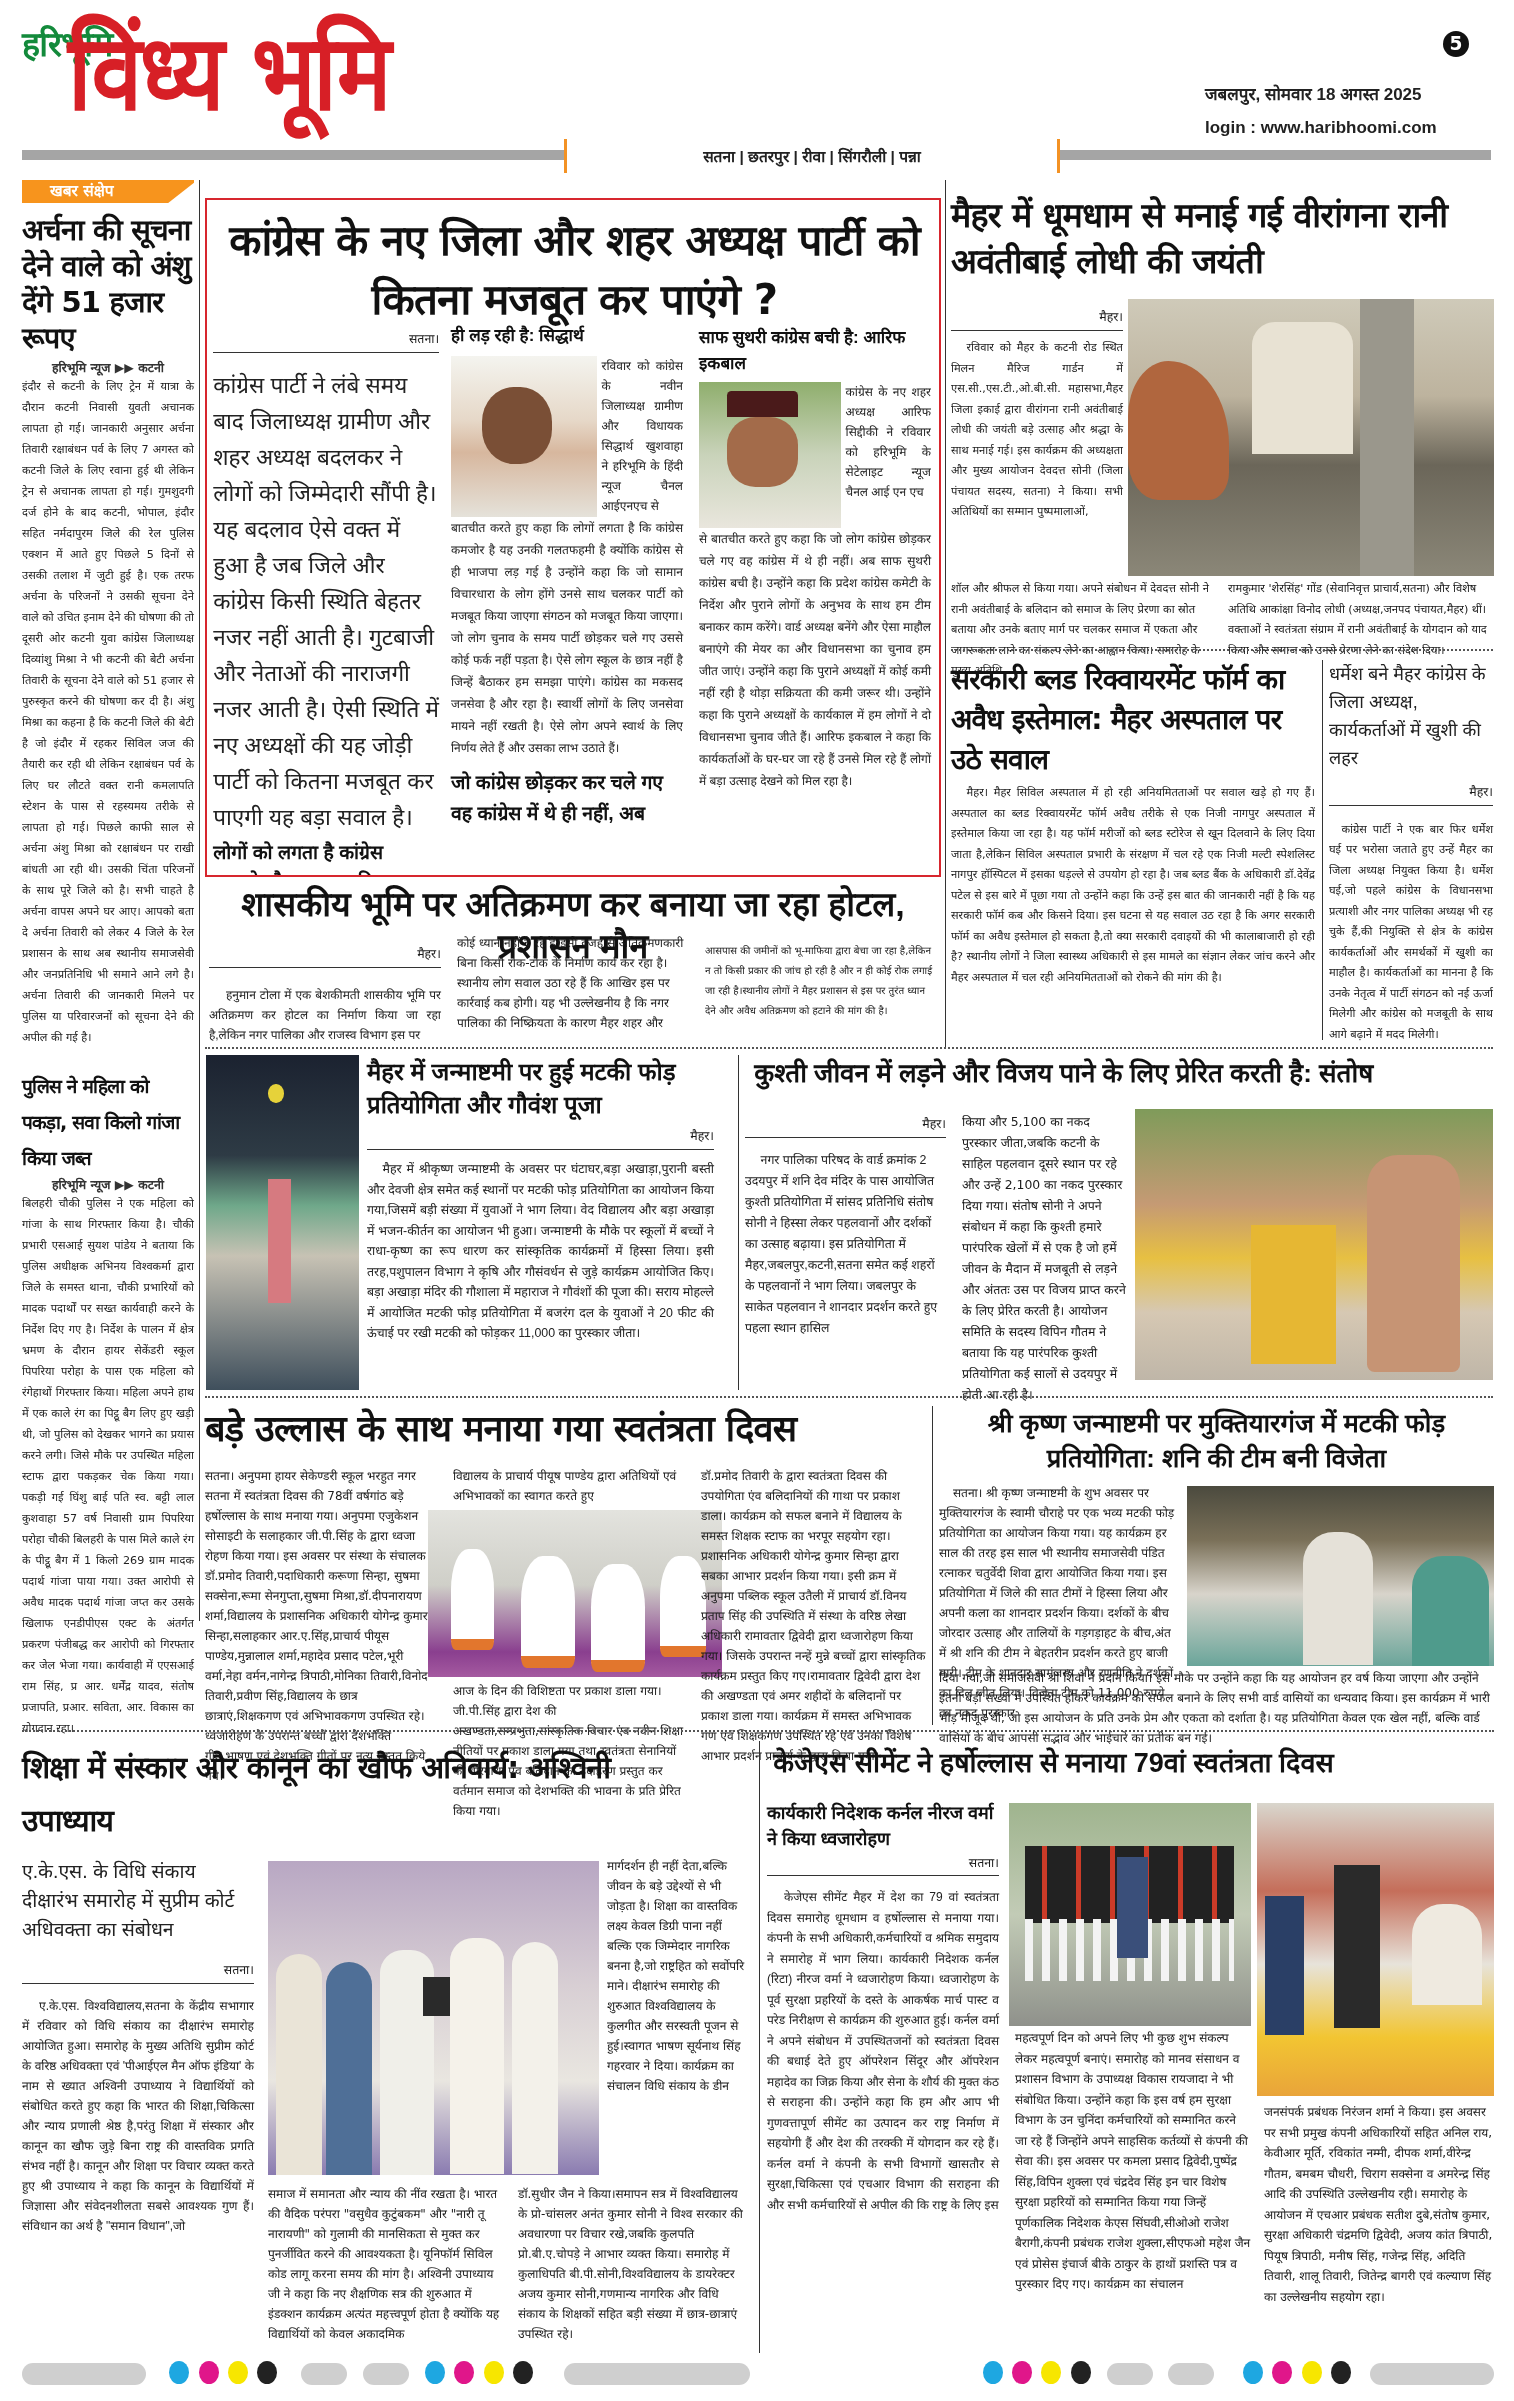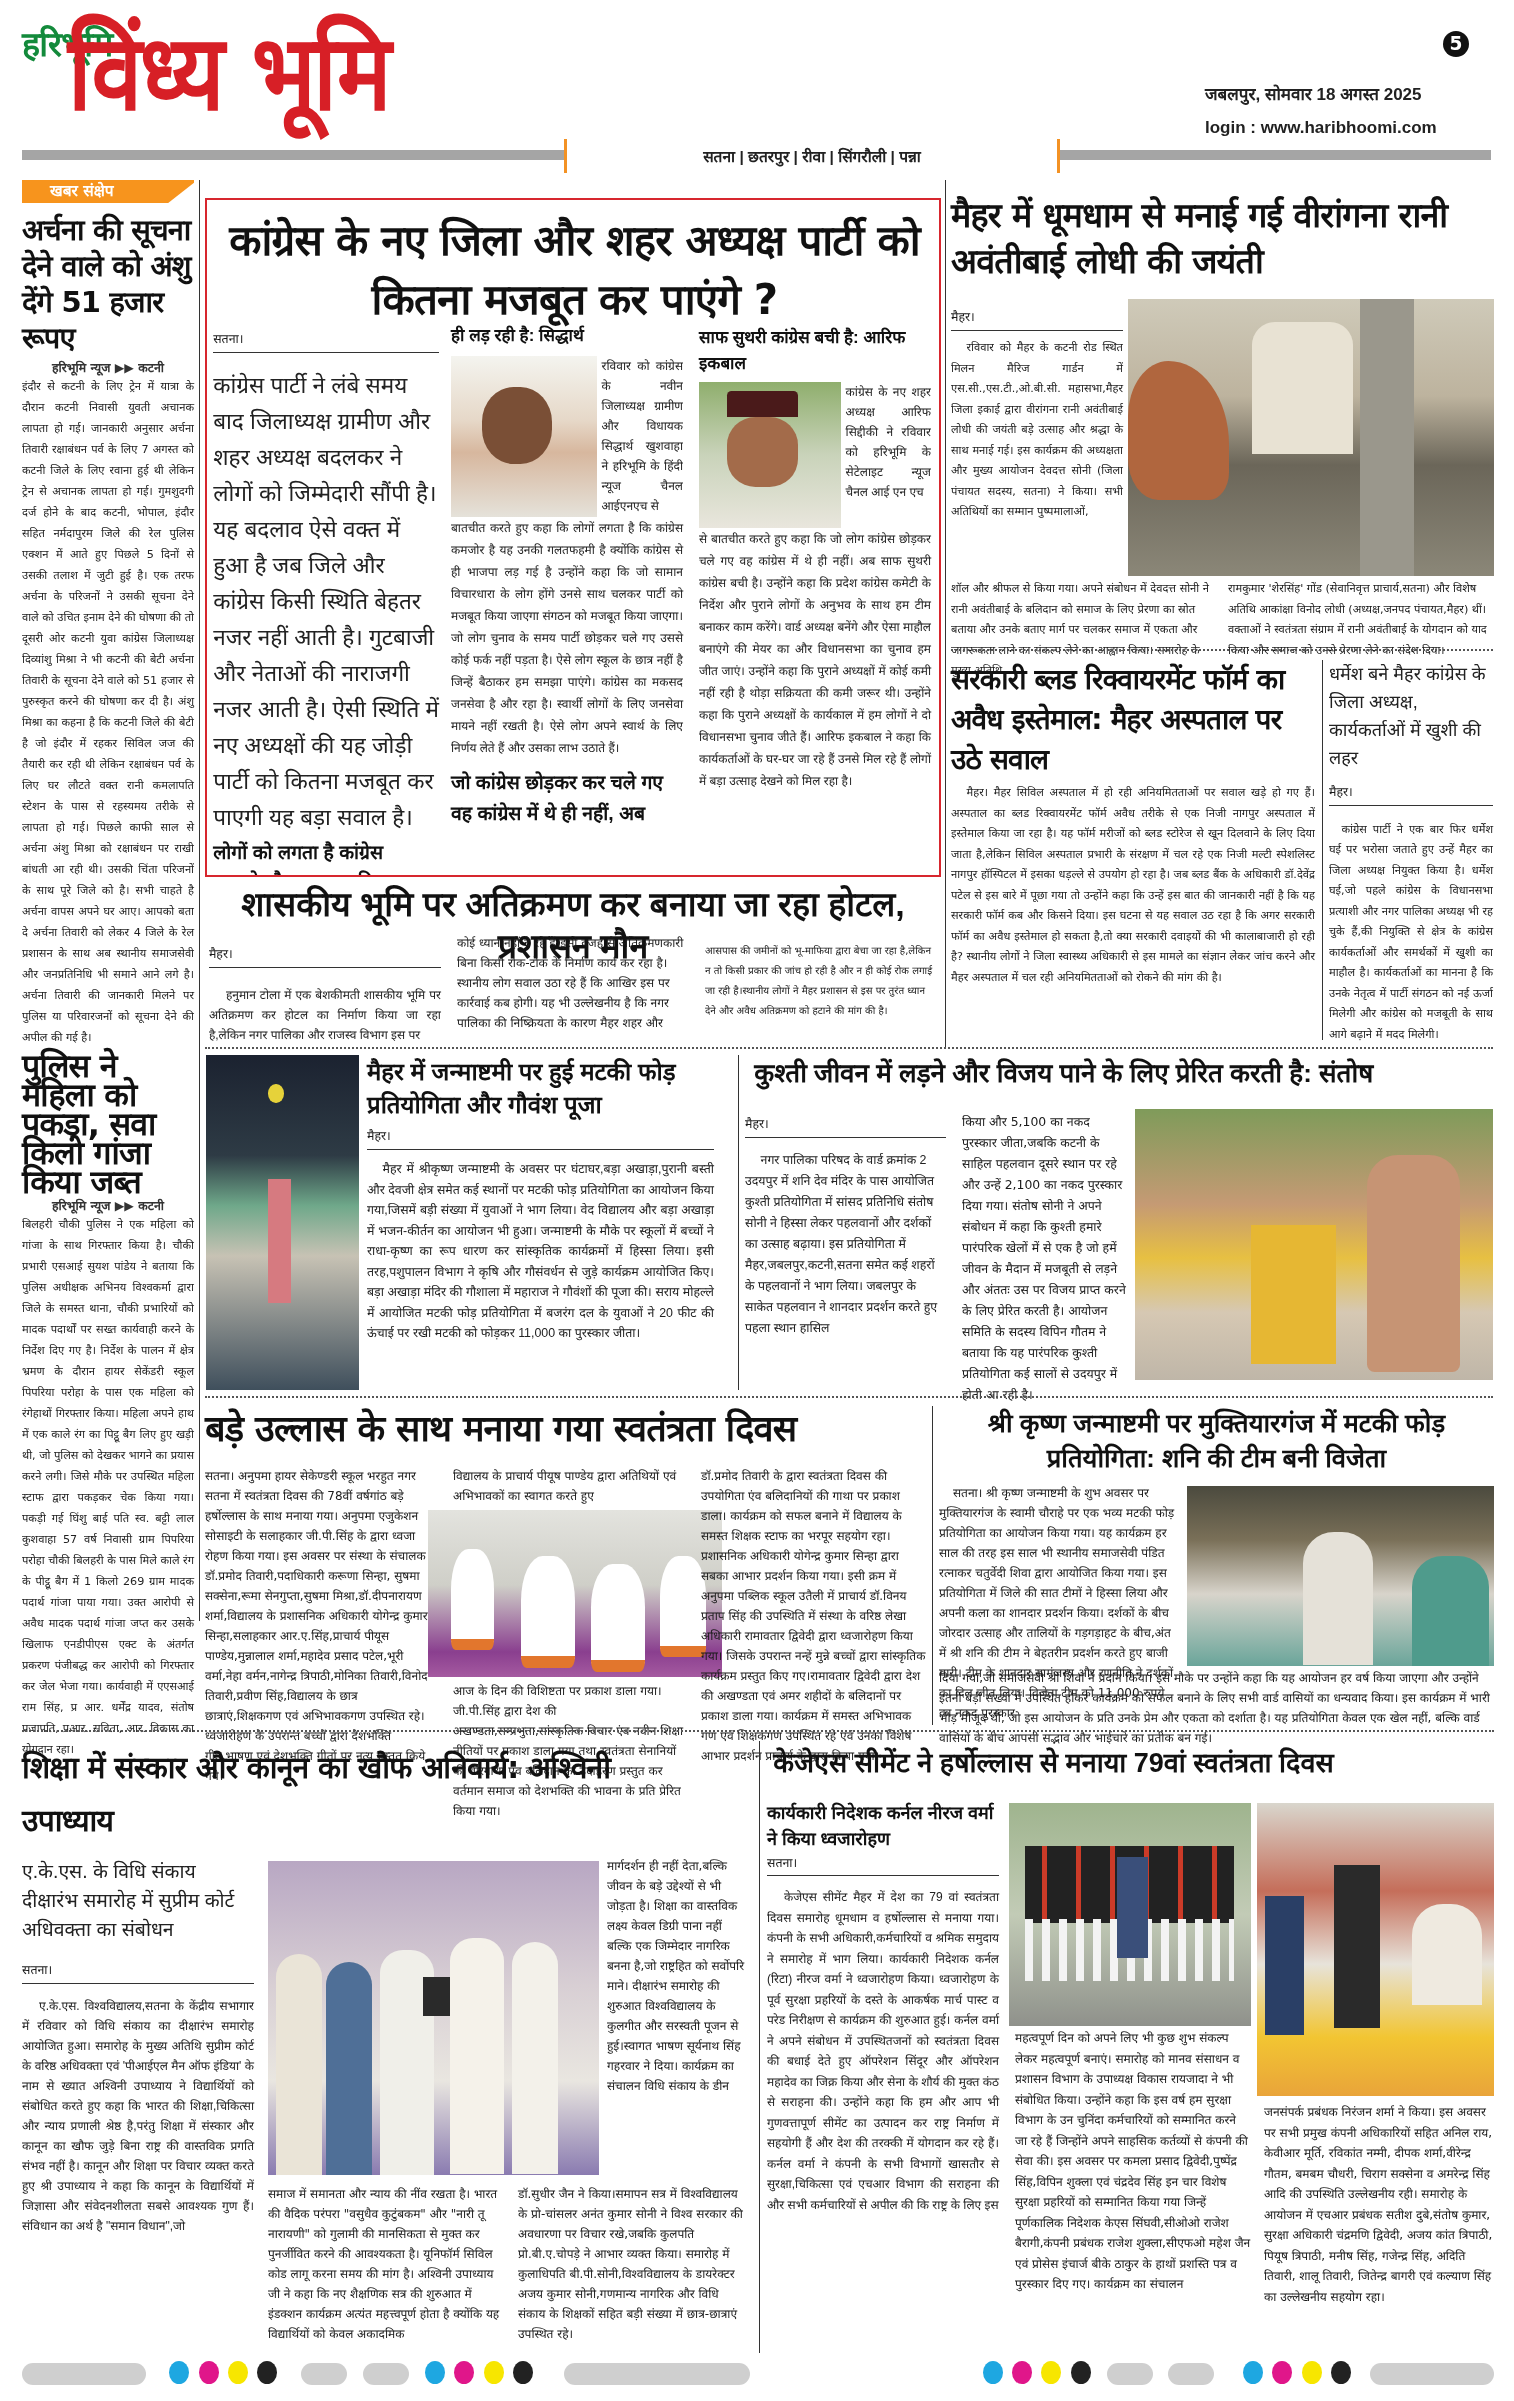--- a/index.html
+++ b/index.html
@@ -3,21 +3,21 @@
 <meta charset="utf-8">
 <style>
   *{box-sizing:border-box;margin:0;padding:0}
   html,body{width:1514px;height:2401px;background:#fff;overflow:hidden}
   body{position:relative;font-family:"DejaVu Sans",sans-serif;color:#1a1a1a}
   .abs{position:absolute}
   .hl{font-family:"DejaVu Sans",sans-serif;font-weight:bold;color:#111;line-height:1.18;letter-spacing:-0.8px}
   .hl-cond{font-family:"Liberation Sans",sans-serif;font-weight:bold;color:#111;line-height:1.18;transform-origin:left top}
   .body{font-family:"DejaVu Sans",sans-serif;font-size:12px;line-height:21px;color:#222;text-align:justify}
   .body-c{font-family:"Liberation Sans",sans-serif;font-size:13px;line-height:21px;color:#222;text-align:justify}
-  .dateline{font-family:"Liberation Sans",sans-serif;font-size:12.4px;text-align:left;border-bottom:1.5px solid #333;padding-bottom:4.6px}
+  .dateline{font-family:"Liberation Sans",sans-serif;font-size:12.4px;text-align:right;border-bottom:1.5px solid #333;padding-bottom:4.6px}
   .byline{font-family:"DejaVu Sans",sans-serif;font-size:13px;text-align:center;font-weight:bold;color:#333}
   .photo{background:#8a8f86;overflow:hidden}
   .dots{border-top:2.3px dotted #555}
   .vrule{border-left:1.5px solid #333}
   .cap{font-family:"Liberation Sans",sans-serif;font-weight:bold;font-size:14.7px;line-height:22px;color:#111}
 </style>
 </head>
 <body>
 
 <div class="abs" style="left:0;top:0;width:1514px;height:174px">
@@ -40,21 +40,21 @@
   </div>
 </div>
 
 <div class="abs" style="left:22px;top:180px;width:172px;height:1441px">
   <div style="position:relative;height:23px;background:#f7941d;color:#fff;font-weight:bold;font-size:15.5px;line-height:23px;padding-left:28px;clip-path:polygon(0 0,100% 0,100% 12%,85% 100%,0 100%)">
     <span>खबर संक्षेप</span>
   </div>
   <div class="hl" style="font-size:29px;line-height:36px;margin-top:9.3px">अर्चना की सूचना देने वाले को अंशु देंगे 51 हजार रूपए</div>
   <div class="byline" style="font-size:12.4px;margin-top:3.1px">हरिभूमि न्यूज ▶▶ कटनी</div>
   <div class="body" style="font-size:11.2px;line-height:21px">इंदौर से कटनी के लिए ट्रेन में यात्रा के दौरान कटनी निवासी युवती अचानक लापता हो गई। जानकारी अनुसार अर्चना तिवारी रक्षाबंधन पर्व के लिए 7 अगस्त को कटनी जिले के लिए रवाना हुई थी लेकिन ट्रेन से अचानक लापता हो गई। गुमशुदगी दर्ज होने के बाद कटनी, भोपाल, इंदौर सहित नर्मदापुरम जिले की रेल पुलिस एक्शन में आते हुए पिछले 5 दिनों से उसकी तलाश में जुटी हुई है। एक तरफ अर्चना के परिजनों ने उसकी सूचना देने वाले को उचित इनाम देने की घोषणा की तो दूसरी ओर कटनी युवा कांग्रेस जिलाध्यक्ष दिव्यांशु मिश्रा ने भी कटनी की बेटी अर्चना तिवारी के सूचना देने वाले को 51 हजार से पुरुस्कृत करने की घोषणा कर दी है। अंशु मिश्रा का कहना है कि कटनी जिले की बेटी है जो इंदौर में रहकर सिविल जज की तैयारी कर रही थी लेकिन रक्षाबंधन पर्व के लिए घर लौटते वक्त रानी कमलापति स्टेशन के पास से रहस्यमय तरीके से लापता हो गई। पिछले काफी साल से अर्चना अंशु मिश्रा को रक्षाबंधन पर राखी बांधती आ रही थी। उसकी चिंता परिजनों के साथ पूरे जिले को है। सभी चाहते है अर्चना वापस अपने घर आए। आपको बता दे अर्चना तिवारी को लेकर 4 जिले के रेल प्रशासन के साथ अब स्थानीय समाजसेवी और जनप्रतिनिधि भी समाने आने लगे है। अर्चना तिवारी की जानकारी मिलने पर पुलिस या परिवारजनों को सूचना देने की अपील की गई है।</div>
-  <div class="hl" style="font-size:32px;line-height:29px;margin-top:4px">पुलिस ने महिला को पकड़ा, सवा किलो गांजा किया जब्त</div>
+  <div class="hl" style="font-size:19px;line-height:36px;margin-top:20px">पुलिस ने महिला को पकड़ा, सवा किलो गांजा किया जब्त</div>
   <div class="byline" style="font-size:12.4px">हरिभूमि न्यूज ▶▶ कटनी</div>
   <div class="body" style="font-size:11.2px;line-height:21px">बिलहरी चौकी पुलिस ने एक महिला को गांजा के साथ गिरफ्तार किया है। चौकी प्रभारी एसआई सुयश पांडेय ने बताया कि पुलिस अधीक्षक अभिनय विश्वकर्मा द्वारा जिले के समस्त थाना, चौकी प्रभारियों को मादक पदार्थों पर सख्त कार्यवाही करने के निर्देश दिए गए है। निर्देश के पालन में क्षेत्र भ्रमण के दौरान हायर सेकेंडरी स्कूल पिपरिया परोहा के पास एक महिला को रंगेहाथों गिरफ्तार किया। महिला अपने हाथ में एक काले रंग का पिट्ठू बैग लिए हुए खड़ी थी, जो पुलिस को देखकर भागने का प्रयास करने लगी। जिसे मौके पर उपस्थित महिला स्टाफ द्वारा पकड़कर चेक किया गया। पकड़ी गई घिंशु बाई पति स्व. बट्टी लाल कुशवाहा 57 वर्ष निवासी ग्राम पिपरिया परोहा चौकी बिलहरी के पास मिले काले रंग के पीट्ठू बैग में 1 किलो 269 ग्राम मादक पदार्थ गांजा पाया गया। उक्त आरोपी से अवैध मादक पदार्थ गांजा जप्त कर उसके खिलाफ एनडीपीएस एक्ट के अंतर्गत प्रकरण पंजीबद्ध कर आरोपी को गिरफ्तार कर जेल भेजा गया। कार्यवाही में एएसआई राम सिंह, प्र आर. धर्मेंद्र यादव, संतोष प्रजापति, प्रआर. सविता, आर. विकास का योगदान रहा।</div>
 </div>
 <div class="abs vrule" style="left:199px;top:180px;height:1441px"></div>
 
 <div class="abs" style="left:205px;top:198px;width:736px;height:679px;border:2.3px solid #d7262e;overflow:hidden">
   <div class="hl" style="position:absolute;left:11px;top:11px;width:713px;font-size:42px;line-height:59px;text-align:center">कांग्रेस के नए जिला और शहर अध्यक्ष पार्टी को कितना मजबूत कर पाएंगे ?</div>
 
   <div class="abs" style="left:6.2px;top:130px;width:226px">
     <div class="dateline">सतना।</div>

